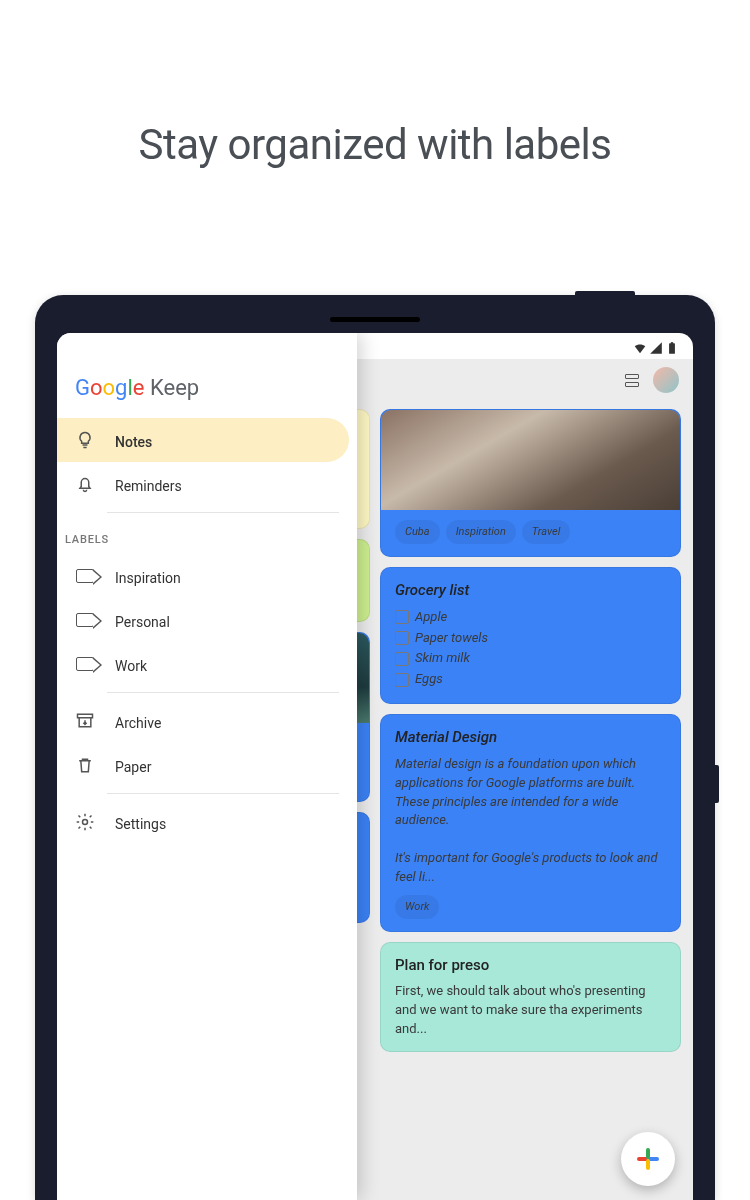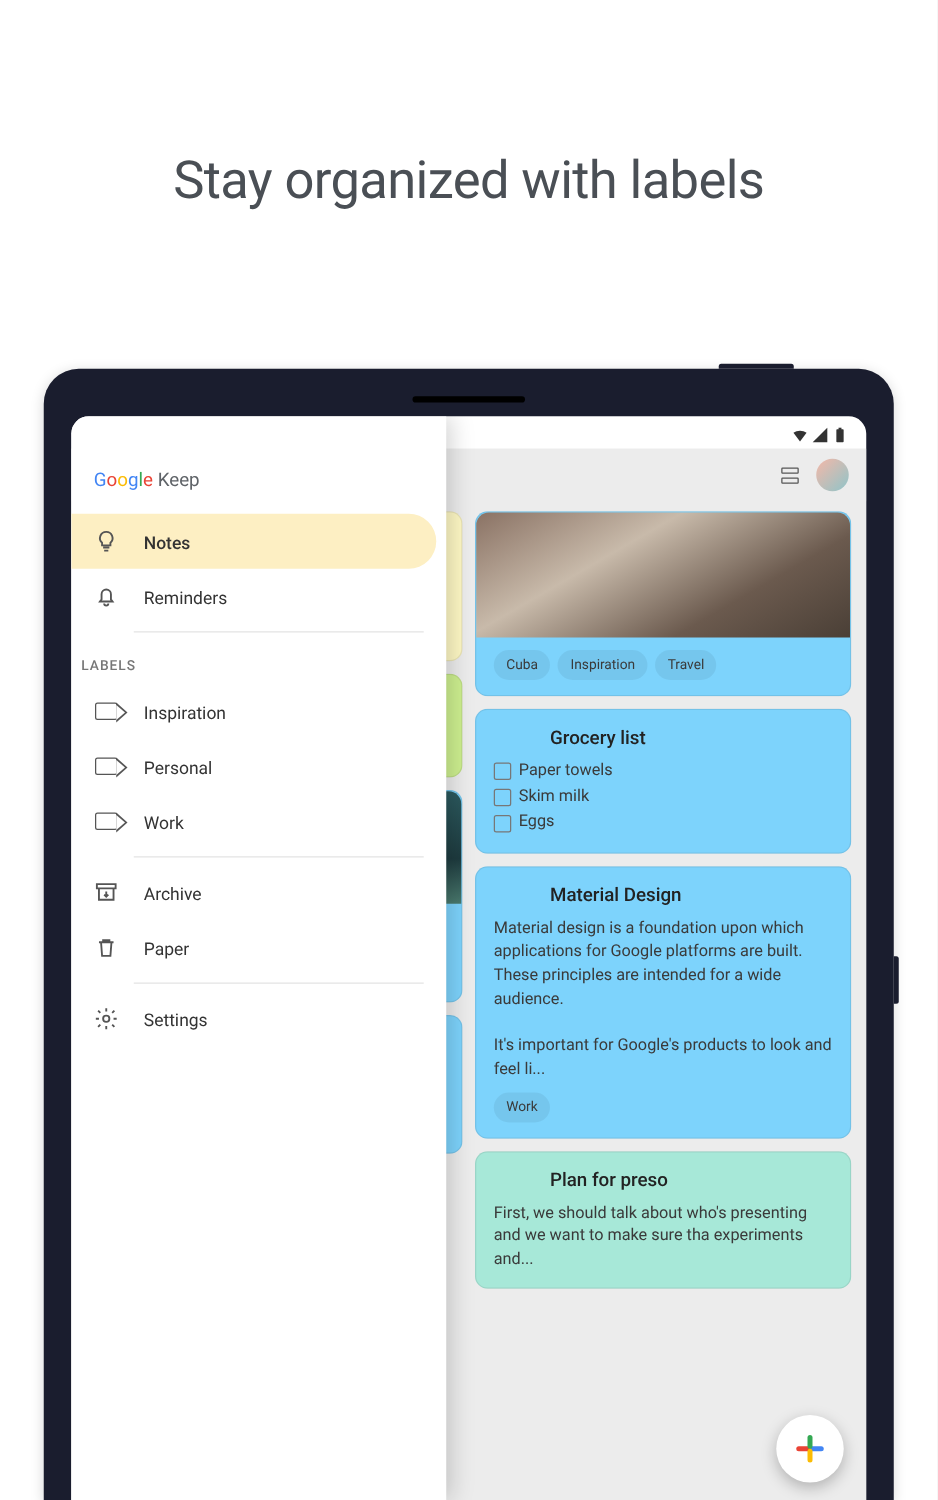--- a/index.html
+++ b/index.html
@@ -58,25 +58,25 @@
 
 .notes-grid {
   padding: 8px 12px; display: flex; gap: 10px;
 }
 .col { flex: 1; display: flex; flex-direction: column; gap: 10px; }
 
 .note {
   border-radius: 10px; padding: 12px 14px; font-size: 13px; line-height: 1.45;
   color: #3a3a3a; border: 1px solid rgba(0,0,0,0.08);
 }
-.note-title { font-size: 15px; font-weight: 500; margin-bottom: 6px; color: #222; margin-left: 45px; }
+.note-title { font-size: 15px; font-weight: 500; margin-bottom: 6px; color: #222; }
 .note.yellow { background: #fef8c4; }
 .note.green { background: #cdef8f; }
 .note.teal { background: #a7e8d8; }
-.note.white { background: #7dd3fc; }
+.note.white { background: #3b82f6; font-style: italic; }
 .note .img {
   margin: -12px -14px 10px; height: 100px;
   border-radius: 10px 10px 0 0;
   background: linear-gradient(150deg,#8a7264 0%,#c8baaa 35%,#6b5a4e 70%,#4a3f36 100%);
 }
 .note .img2 {
   margin: -12px -14px 10px; height: 90px;
   border-radius: 10px 10px 0 0;
   background: linear-gradient(180deg,#2c5a5f 0%,#1e3b3f 60%,#4a7a6e 100%);
 }
@@ -99,21 +99,21 @@
 .fab-plus .h.r { background: #4285f4; left: 11px; width: 11px; }
 .fab-plus .v.t { background: #34a853; height: 11px; }
 .fab-plus .v.b { background: #fbbc04; top: 11px; height: 11px; }
 
 
 .drawer {
   position: absolute; top: 0; left: 0; width: 300px; bottom: 0;
   background: #fff; box-shadow: 4px 0 18px rgba(0,0,0,0.18);
   padding-top: 28px;
 }
-.brand { padding: 14px 18px 18px; font-size: 15px; }
+.brand { padding: 14px 18px 18px; font-size: 22px; }
 .brand .g1{color:#4285f4}.brand .g2{color:#ea4335}.brand .g3{color:#fbbc04}
 .brand .g4{color:#4285f4}.brand .g5{color:#34a853}.brand .g6{color:#ea4335}
 .brand .keep{ color:#5f6368; font-weight:400; }
 
 .nav-item {
   display: flex; align-items: flex-end; gap: 20px;
   padding: 12px 18px; font-size: 14px; color: #333;
   border-radius: 0 22px 22px 0; margin-right: 8px;
 }
 .nav-item.active { background: #fdefc3; font-weight: 500; }
@@ -206,20 +206,21 @@
           <div class="note white">
             <div class="img"></div>
             <div class="chips">
               <span class="chip">Cuba</span>
               <span class="chip">Inspiration</span>
               <span class="chip">Travel</span>
             </div>
           </div>
           <div class="note white">
             <div class="note-title">Grocery list</div>
+            <div class="check-item">Apple</div>
             <div class="check-item">Paper towels</div>
             <div class="check-item">Skim milk</div>
             <div class="check-item">Eggs</div>
           </div>
           <div class="note white">
             <div class="note-title">Material Design</div>
             <div>Material design is a foundation upon which applications for Google platforms are built. These principles are intended for a wide audience.</div><br>
             <div>It's important for Google's products to look and feel li...</div>
             <div class="chips">
                 <span class="chip">Work</span>

